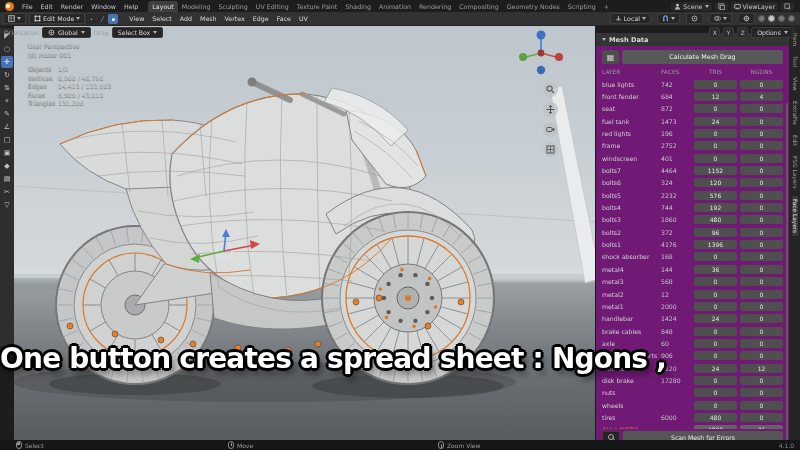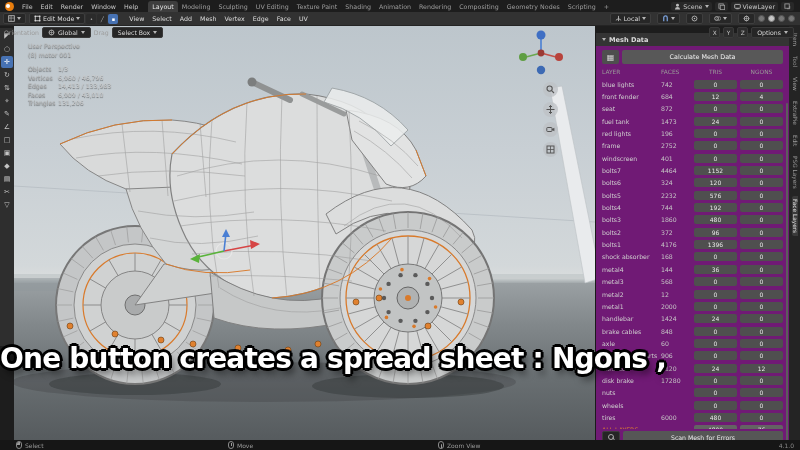--- a/index.html
+++ b/index.html
@@ -576,21 +576,21 @@
     </div>
   </div>
 
   <div id="panel">
     <div id="panel-title">
       <span class="chev"></span>
       <span>Mesh Data</span>
     </div>
     <div id="calc-row">
       <div id="calc-icon">▦</div>
-      <div id="calc-btn">Calculate Mesh Data</div>
+      <div id="calc-btn">Calculate Mesh Drag</div>
     </div>
     <div id="colhdr">
         <span class="c-name">LAYER</span>
         <span class="c-faces">FACES</span>
         <span class="c-box">TRIS</span>
         <span class="c-box">NGONS</span>
       </div>
     <div id="mesh-rows">
         <div class="mrow">
           <span class="mname">blue lights</span>

